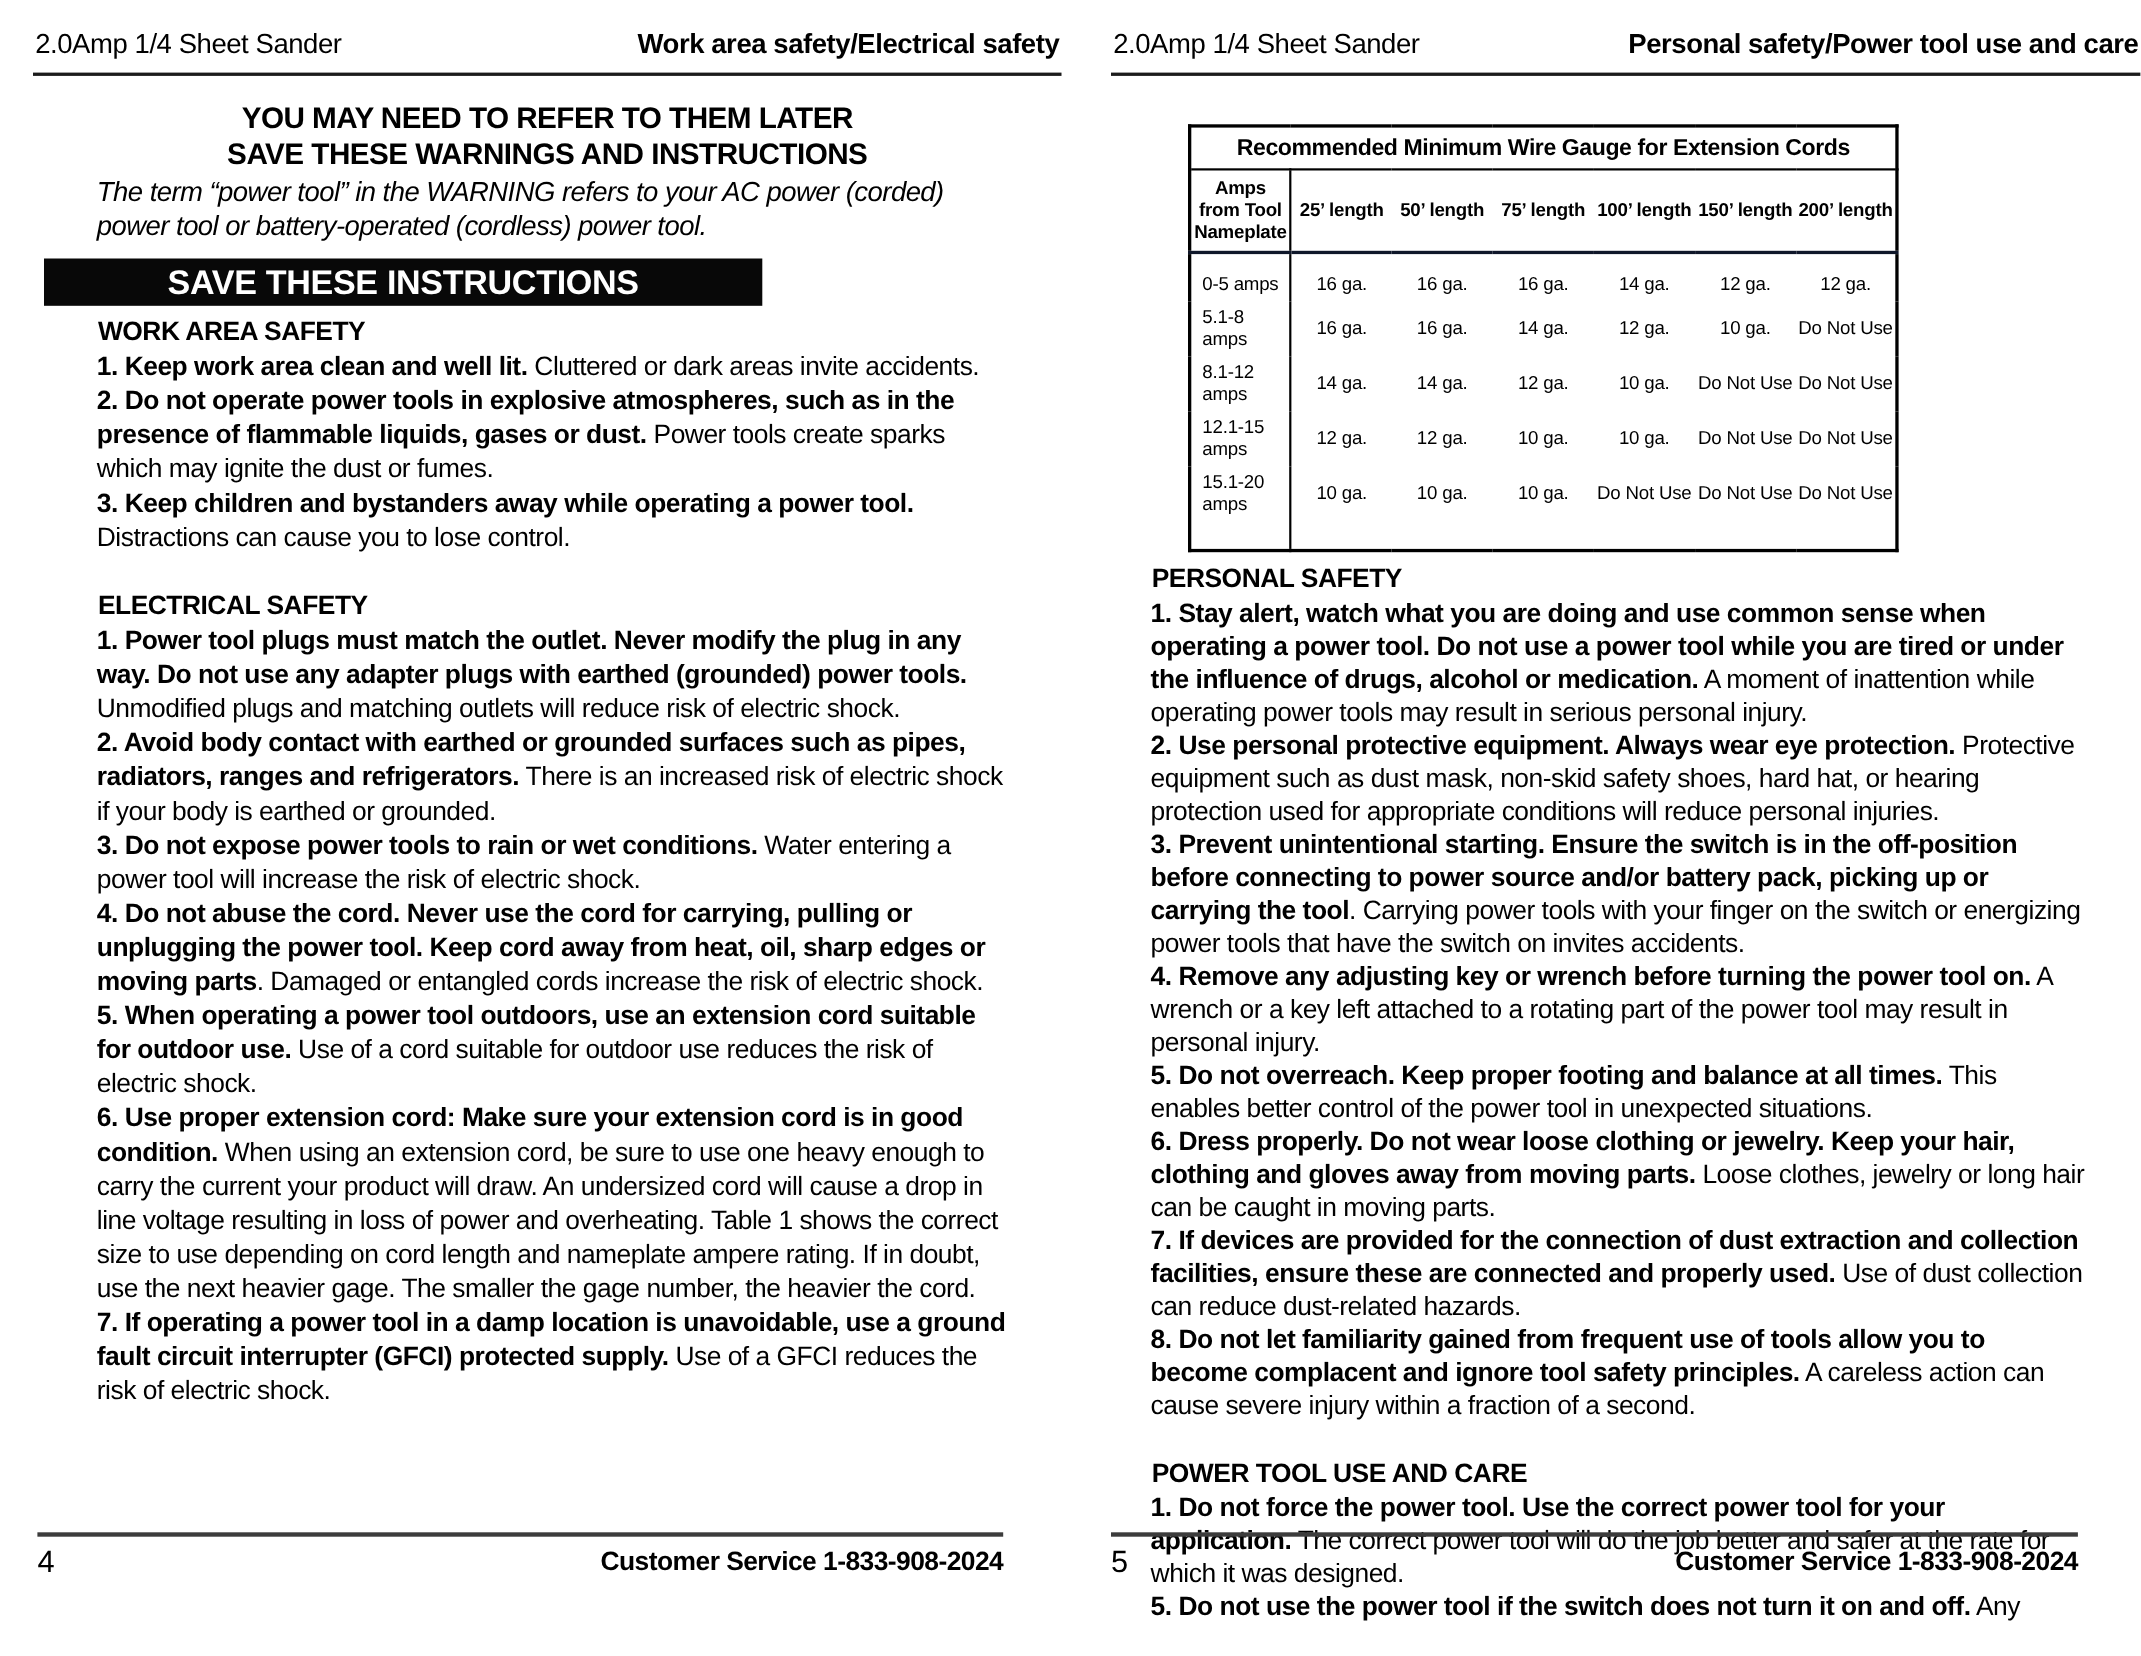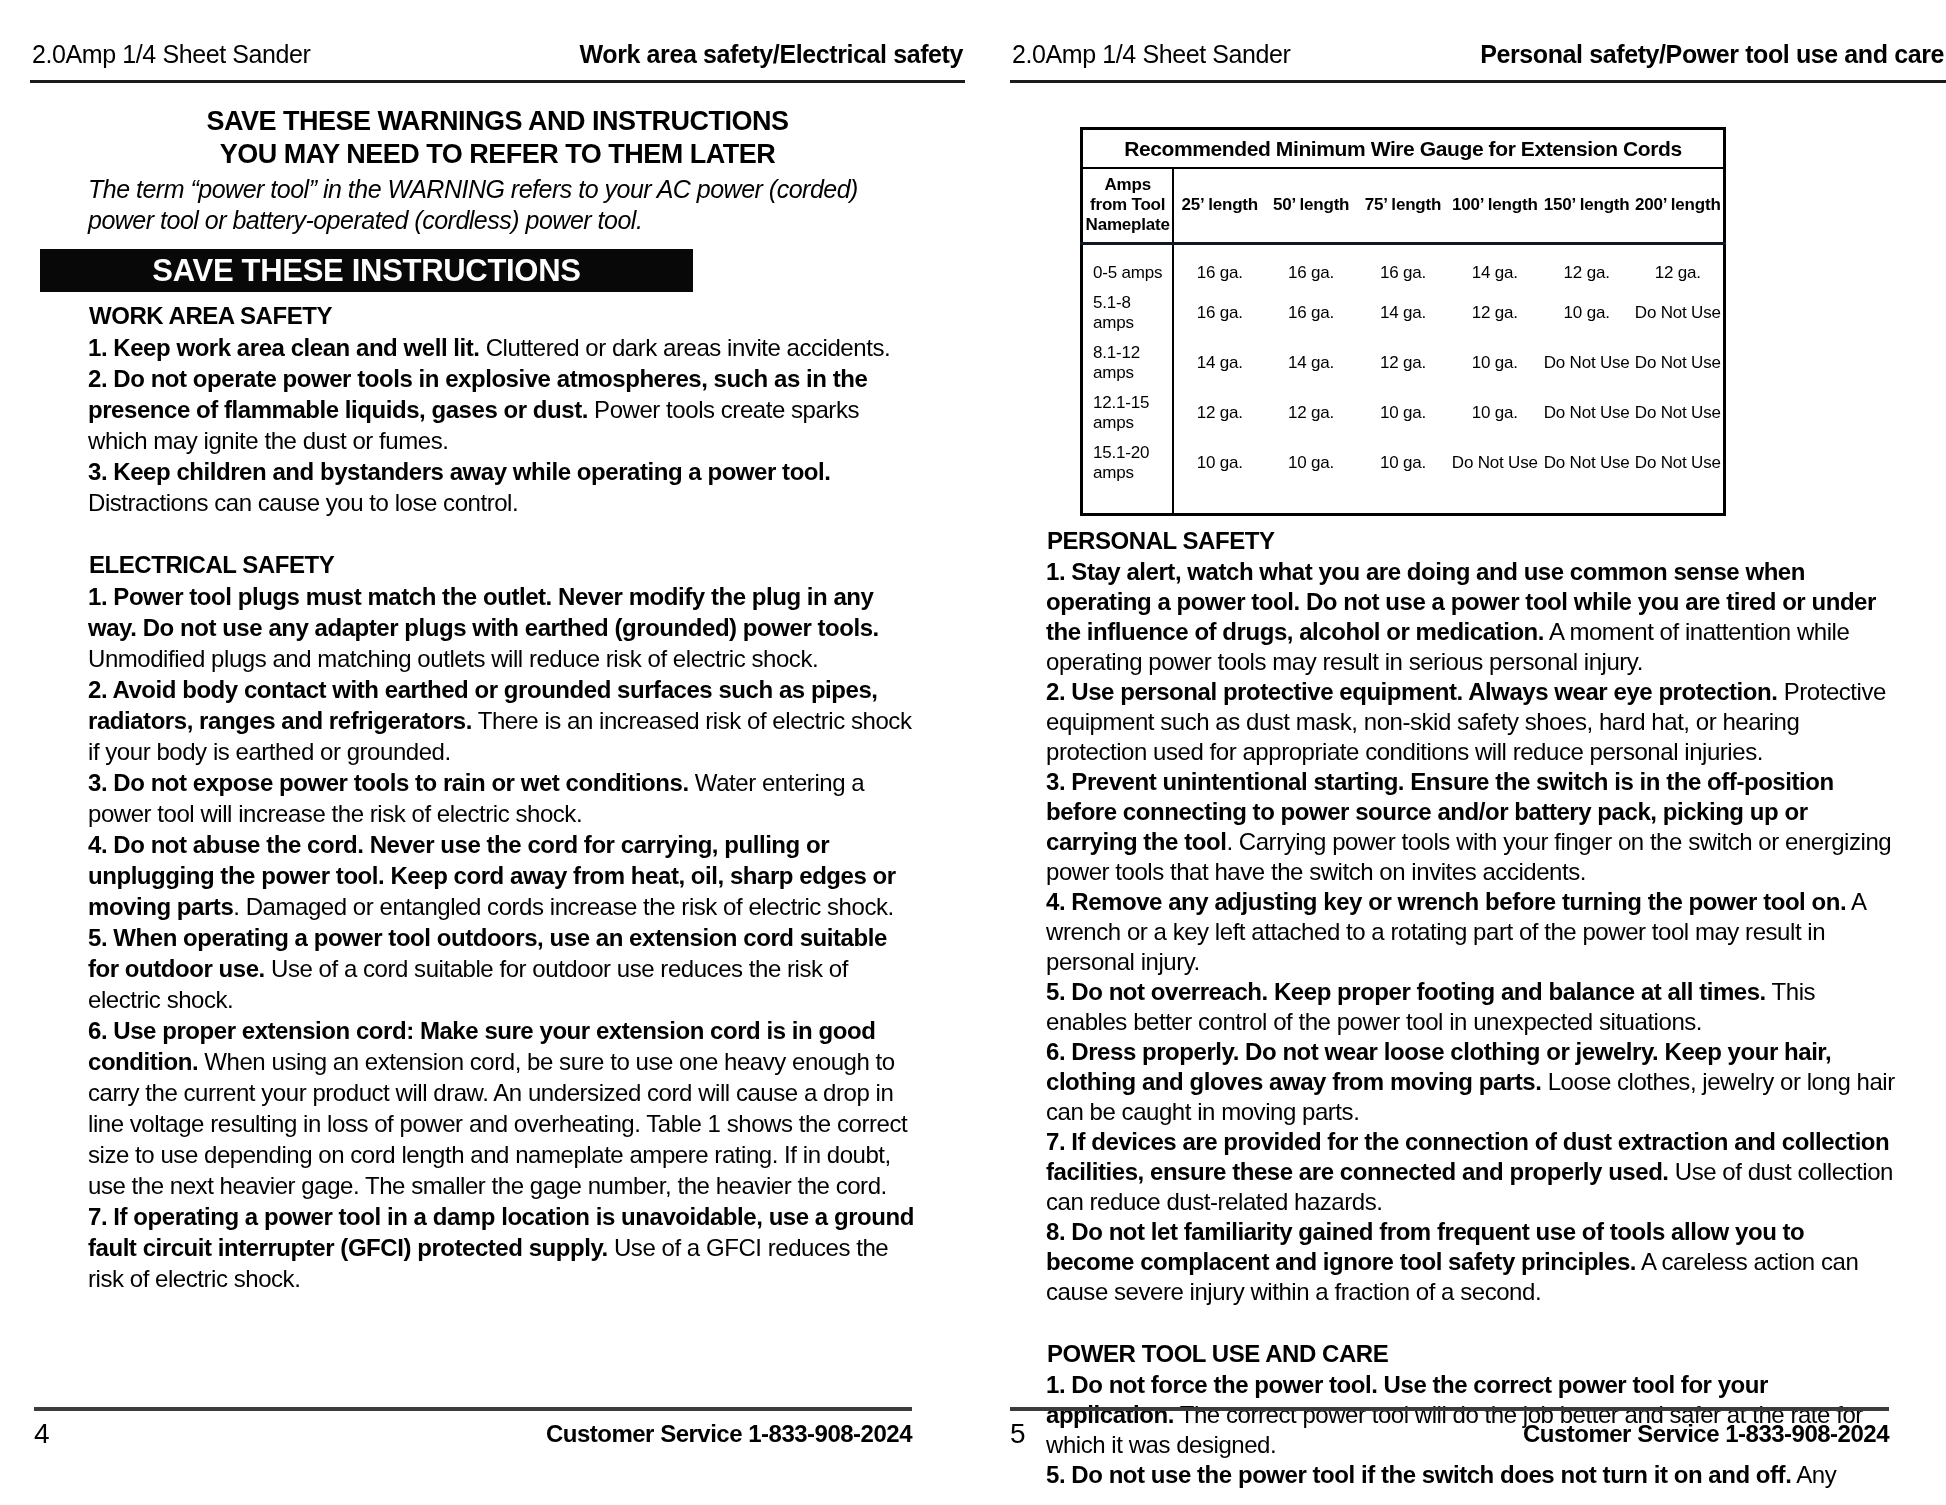--- a/index.html
+++ b/index.html
@@ -1,21 +1,21 @@
 <!DOCTYPE html>
 <html><head>
 <meta charset="utf-8">
 <style>
   html,body{margin:0;padding:0;background:#ffffff;}
   body{
     width:1946px;height:1505px;position:relative;overflow:hidden;
     font-family:"Liberation Sans", sans-serif;color:#000;
     -webkit-font-smoothing:antialiased;
   }
-  .page{position:absolute;top:30px;height:1445px;}
+  .page{position:absolute;top:16px;height:1445px;}
   .page-left{left:30px;width:935px;}
   .page-right{left:1010px;width:936px;}
 
   .page-header{
     display:flex;justify-content:space-between;align-items:flex-end;
     border-bottom:3px solid #1b1b1b;padding:10px 2px 11px 2px;
     font-size:25px;letter-spacing:-0.4px;
   }
   .page-header .product{font-weight:normal;}
   .page-header .section-title{font-weight:bold;}
@@ -76,22 +76,22 @@
 </head>
 <body>
 
 <div class="page page-left">
   <div class="page-header">
     <span class="product">2.0Amp 1/4 Sheet Sander</span>
     <span class="section-title">Work area safety/Electrical safety</span>
   </div>
 
   <div class="notice">
+    <div>YOU MAY NEED TO REFER TO THEM LATER</div>
     <div>SAVE THESE WARNINGS AND INSTRUCTIONS</div>
-    <div>YOU MAY NEED TO REFER TO THEM LATER</div>
   </div>
   <div class="notice-italic">The term “power tool” in the WARNING refers to your AC power (corded) power tool or battery-operated (cordless) power tool.</div>
 
   <div class="banner">SAVE THESE INSTRUCTIONS</div>
 
   <div class="body-col" id="left-sections">
       <div class="section">
         <h3>WORK AREA SAFETY</h3>
         <p><span class="b">1. Keep work area clean and well lit.</span><span> Cluttered or dark areas invite accidents.</span></p>
         <p><span class="b">2. Do not operate power tools in explosive atmospheres, such as in the presence of flammable liquids, gases or dust.</span><span> Power tools create sparks which may ignite the dust or fumes.</span></p>

